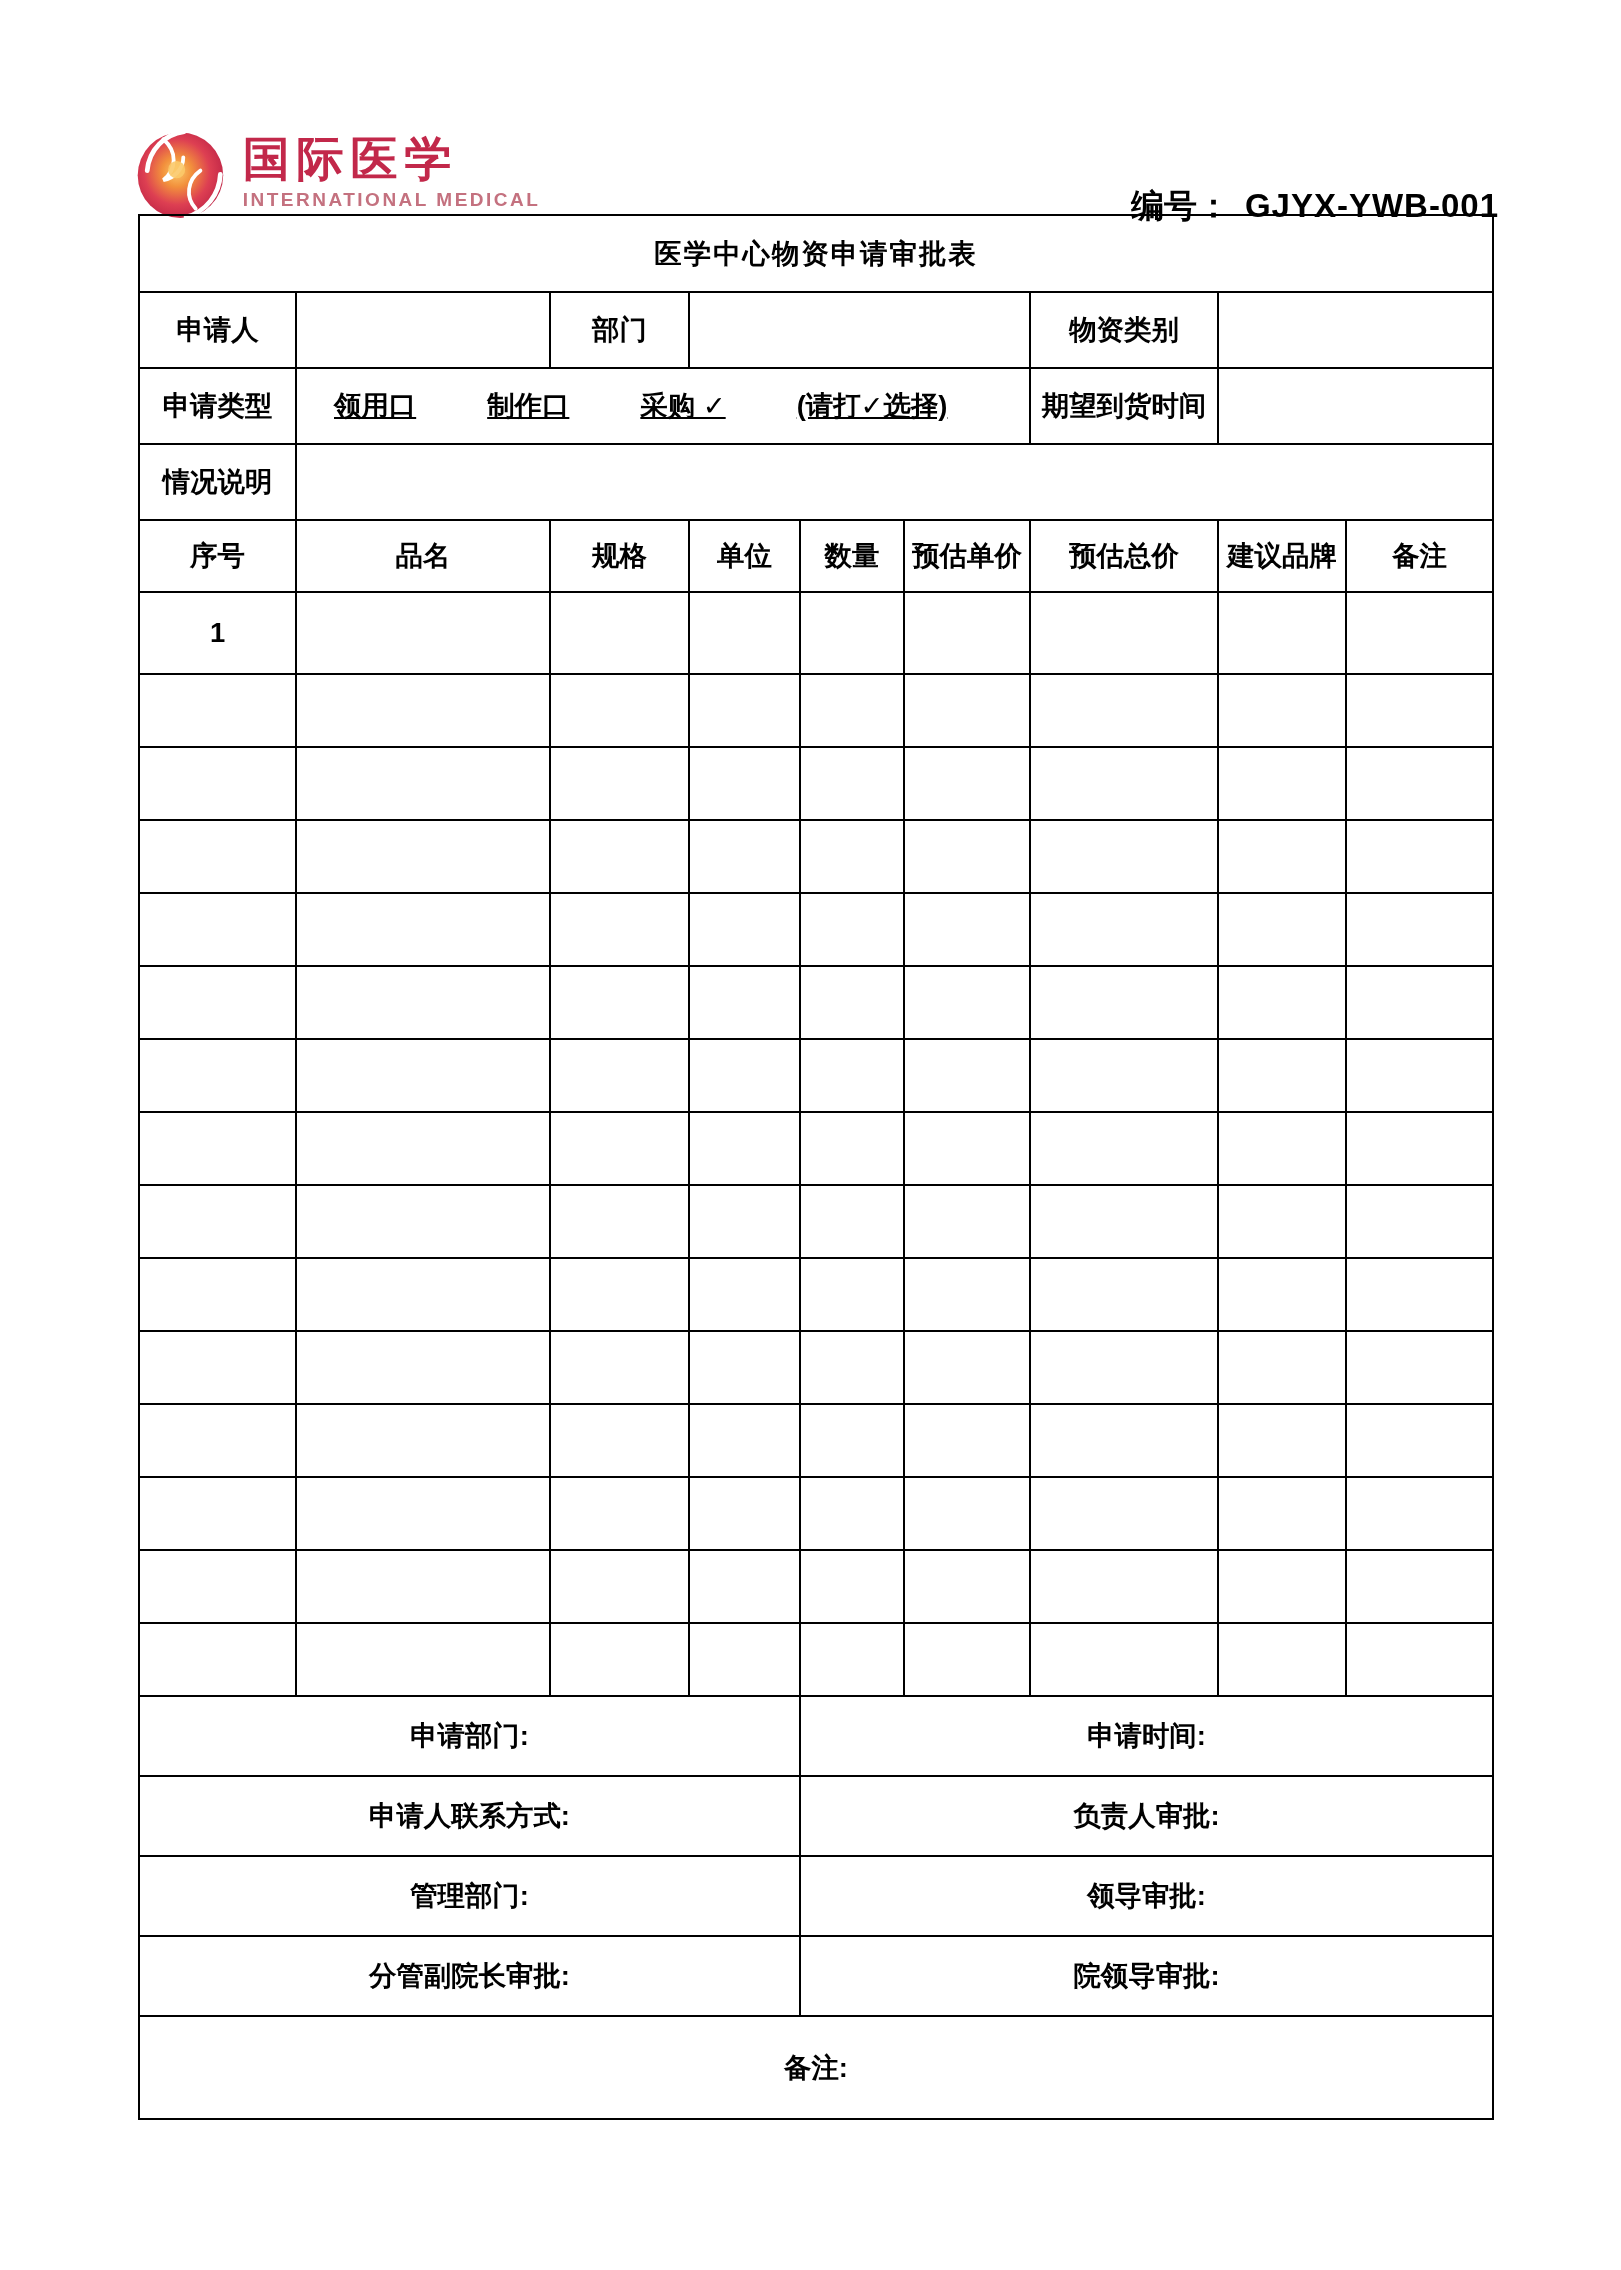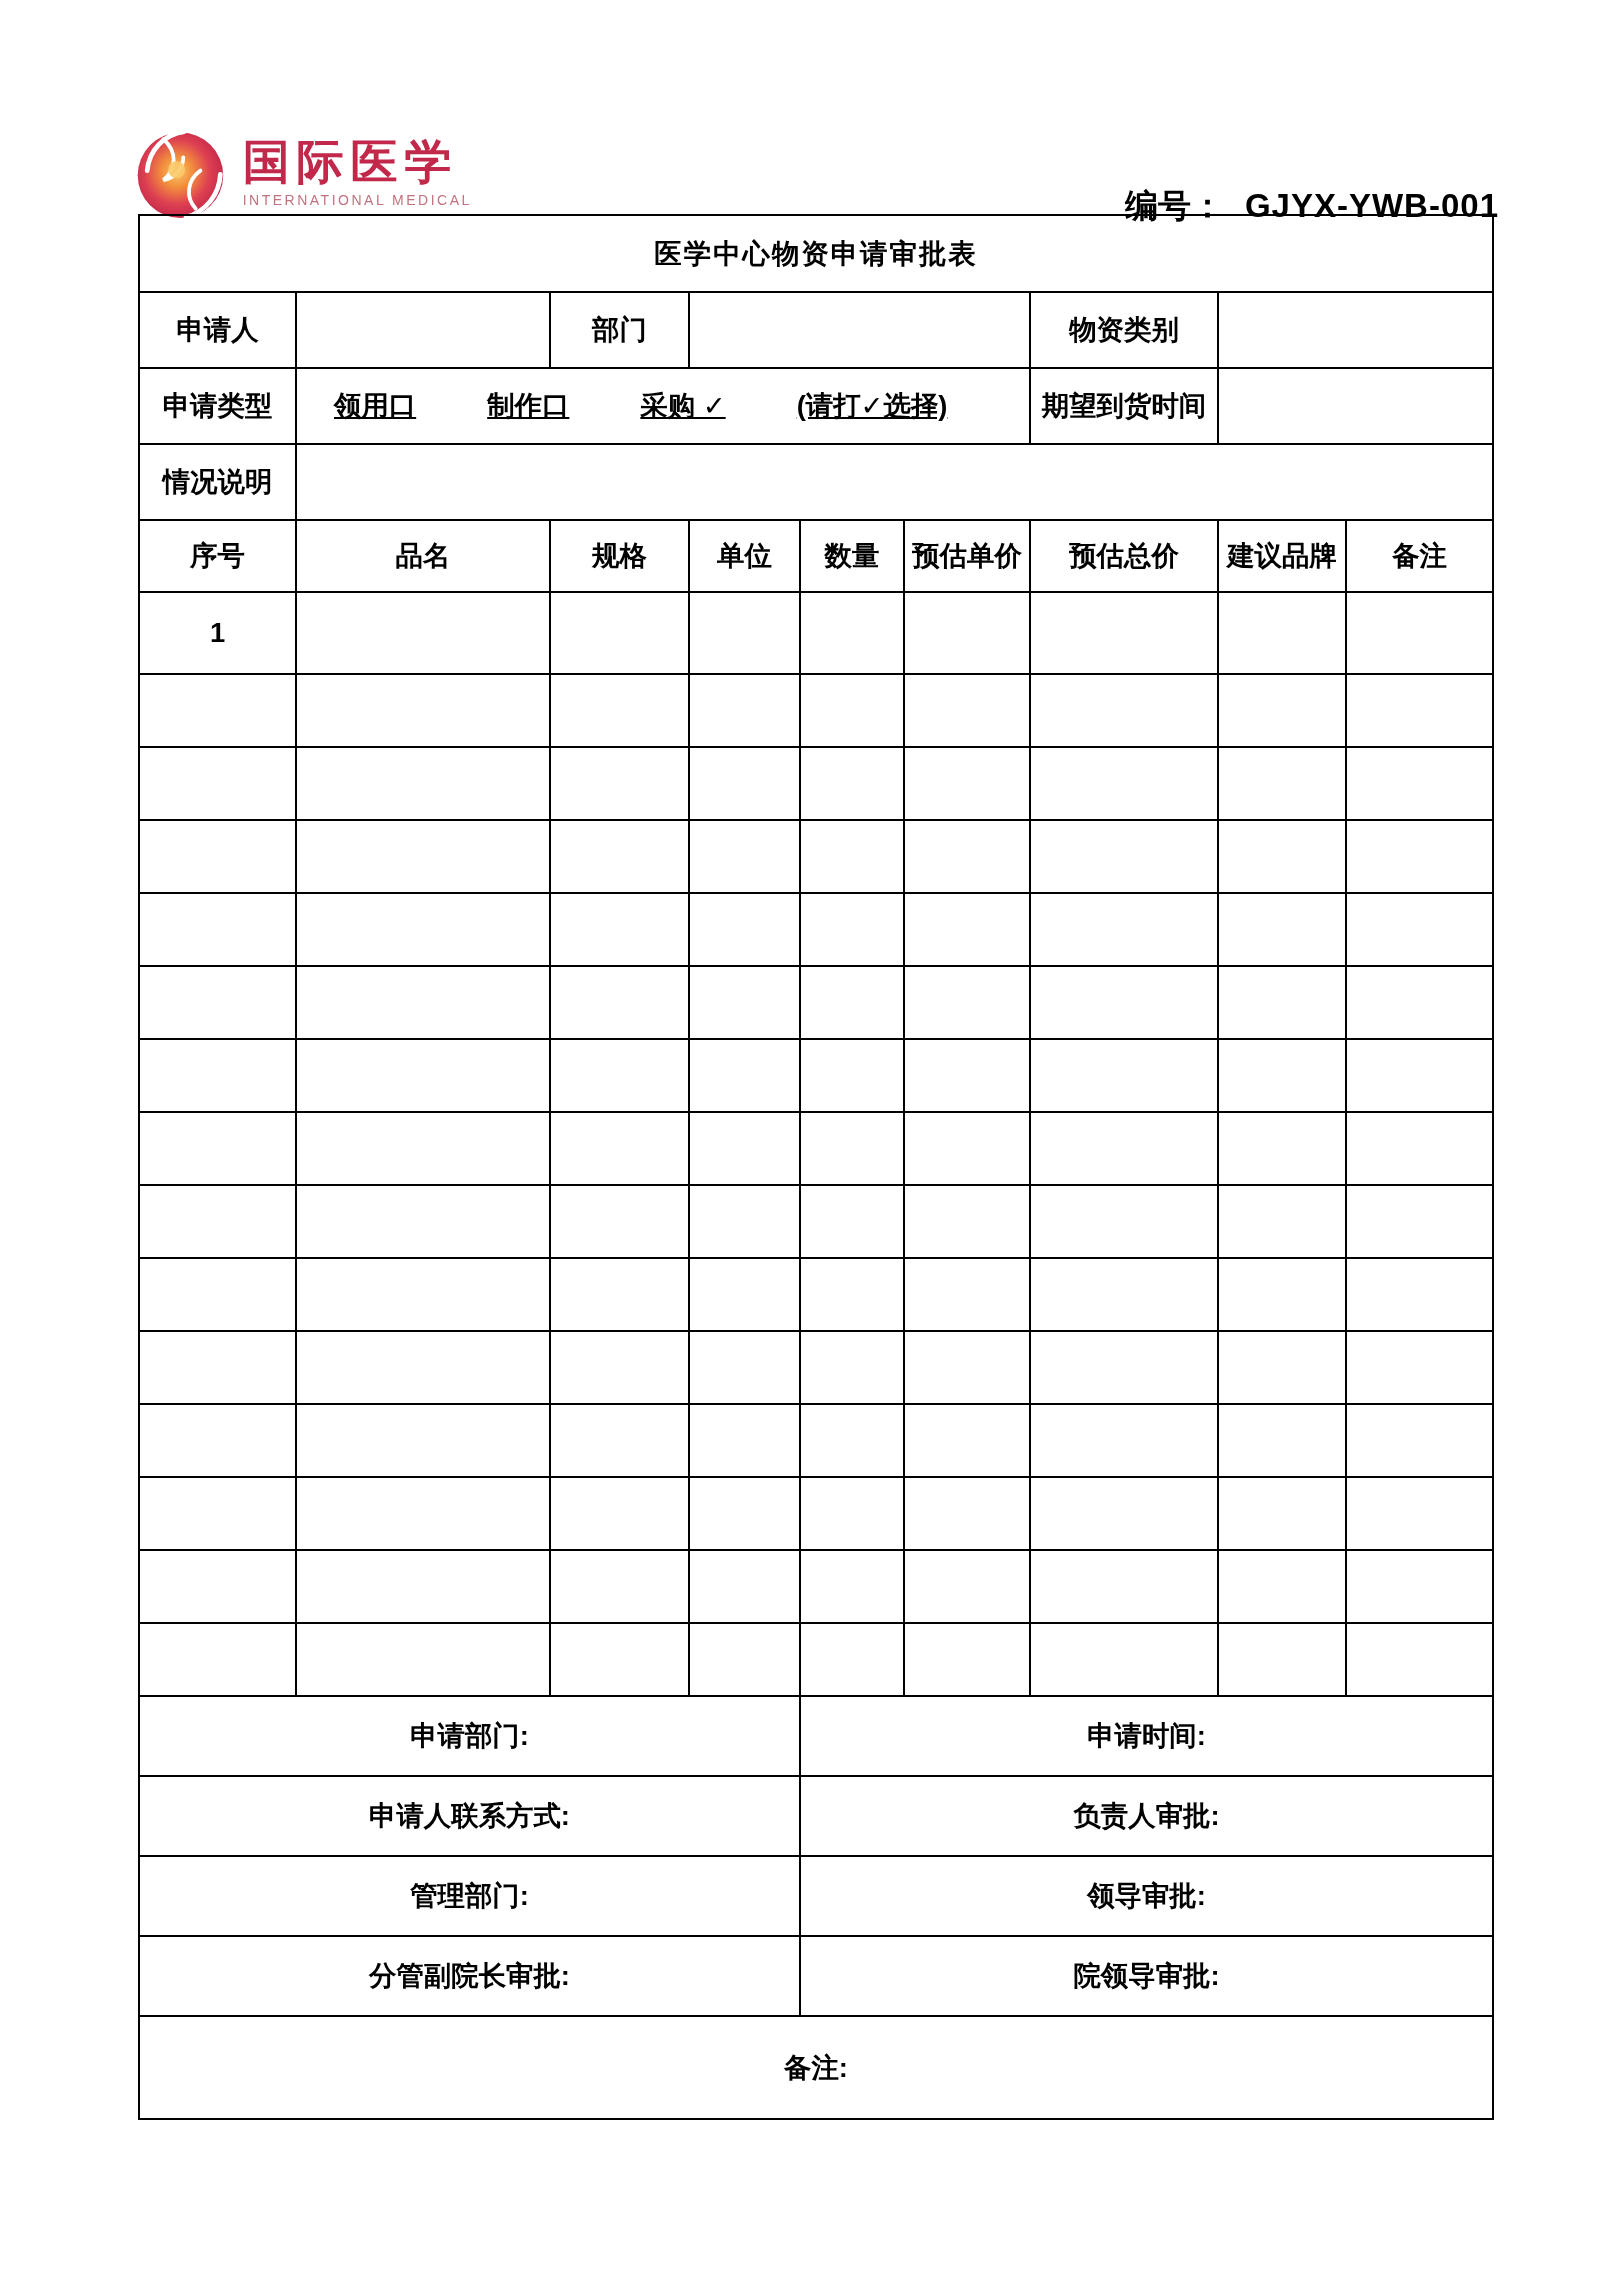--- a/index.html
+++ b/index.html
@@ -17,30 +17,30 @@
     position:absolute;left:132px;top:125px;
     display:flex;align-items:center;
   }
   .brand-icon{width:95px;height:95px;display:block;}
   .brand-text{margin-left:15.7px;display:flex;flex-direction:column;}
   .brand-cn{
     font-size:47px;font-weight:700;letter-spacing:6.9px;
     color:var(--brand-cn,#c2284a);line-height:1.05;
   }
   .brand-en{
-    font-size:14px;font-weight:400;letter-spacing:2.5px;
+    font-size:19px;font-weight:700;letter-spacing:2.5px;
     color:var(--brand-en,#c4717f);margin-top:5.9px;
   }
 
   
   .doc-no{
     position:absolute;top:184px;right:122px;
     font-size:33px;font-weight:700;white-space:nowrap;
   }
-  .doc-no .val{margin-left:21px;letter-spacing:1px;}
+  .doc-no .val{margin-left:15px;letter-spacing:1px;}
 
   
   table.form{
     position:absolute;left:138px;top:214px;
     width:1355px;
     border-collapse:collapse;table-layout:fixed;
     border:2.9px solid #000;
   }
   table.form td{
     border:2px solid #000;

